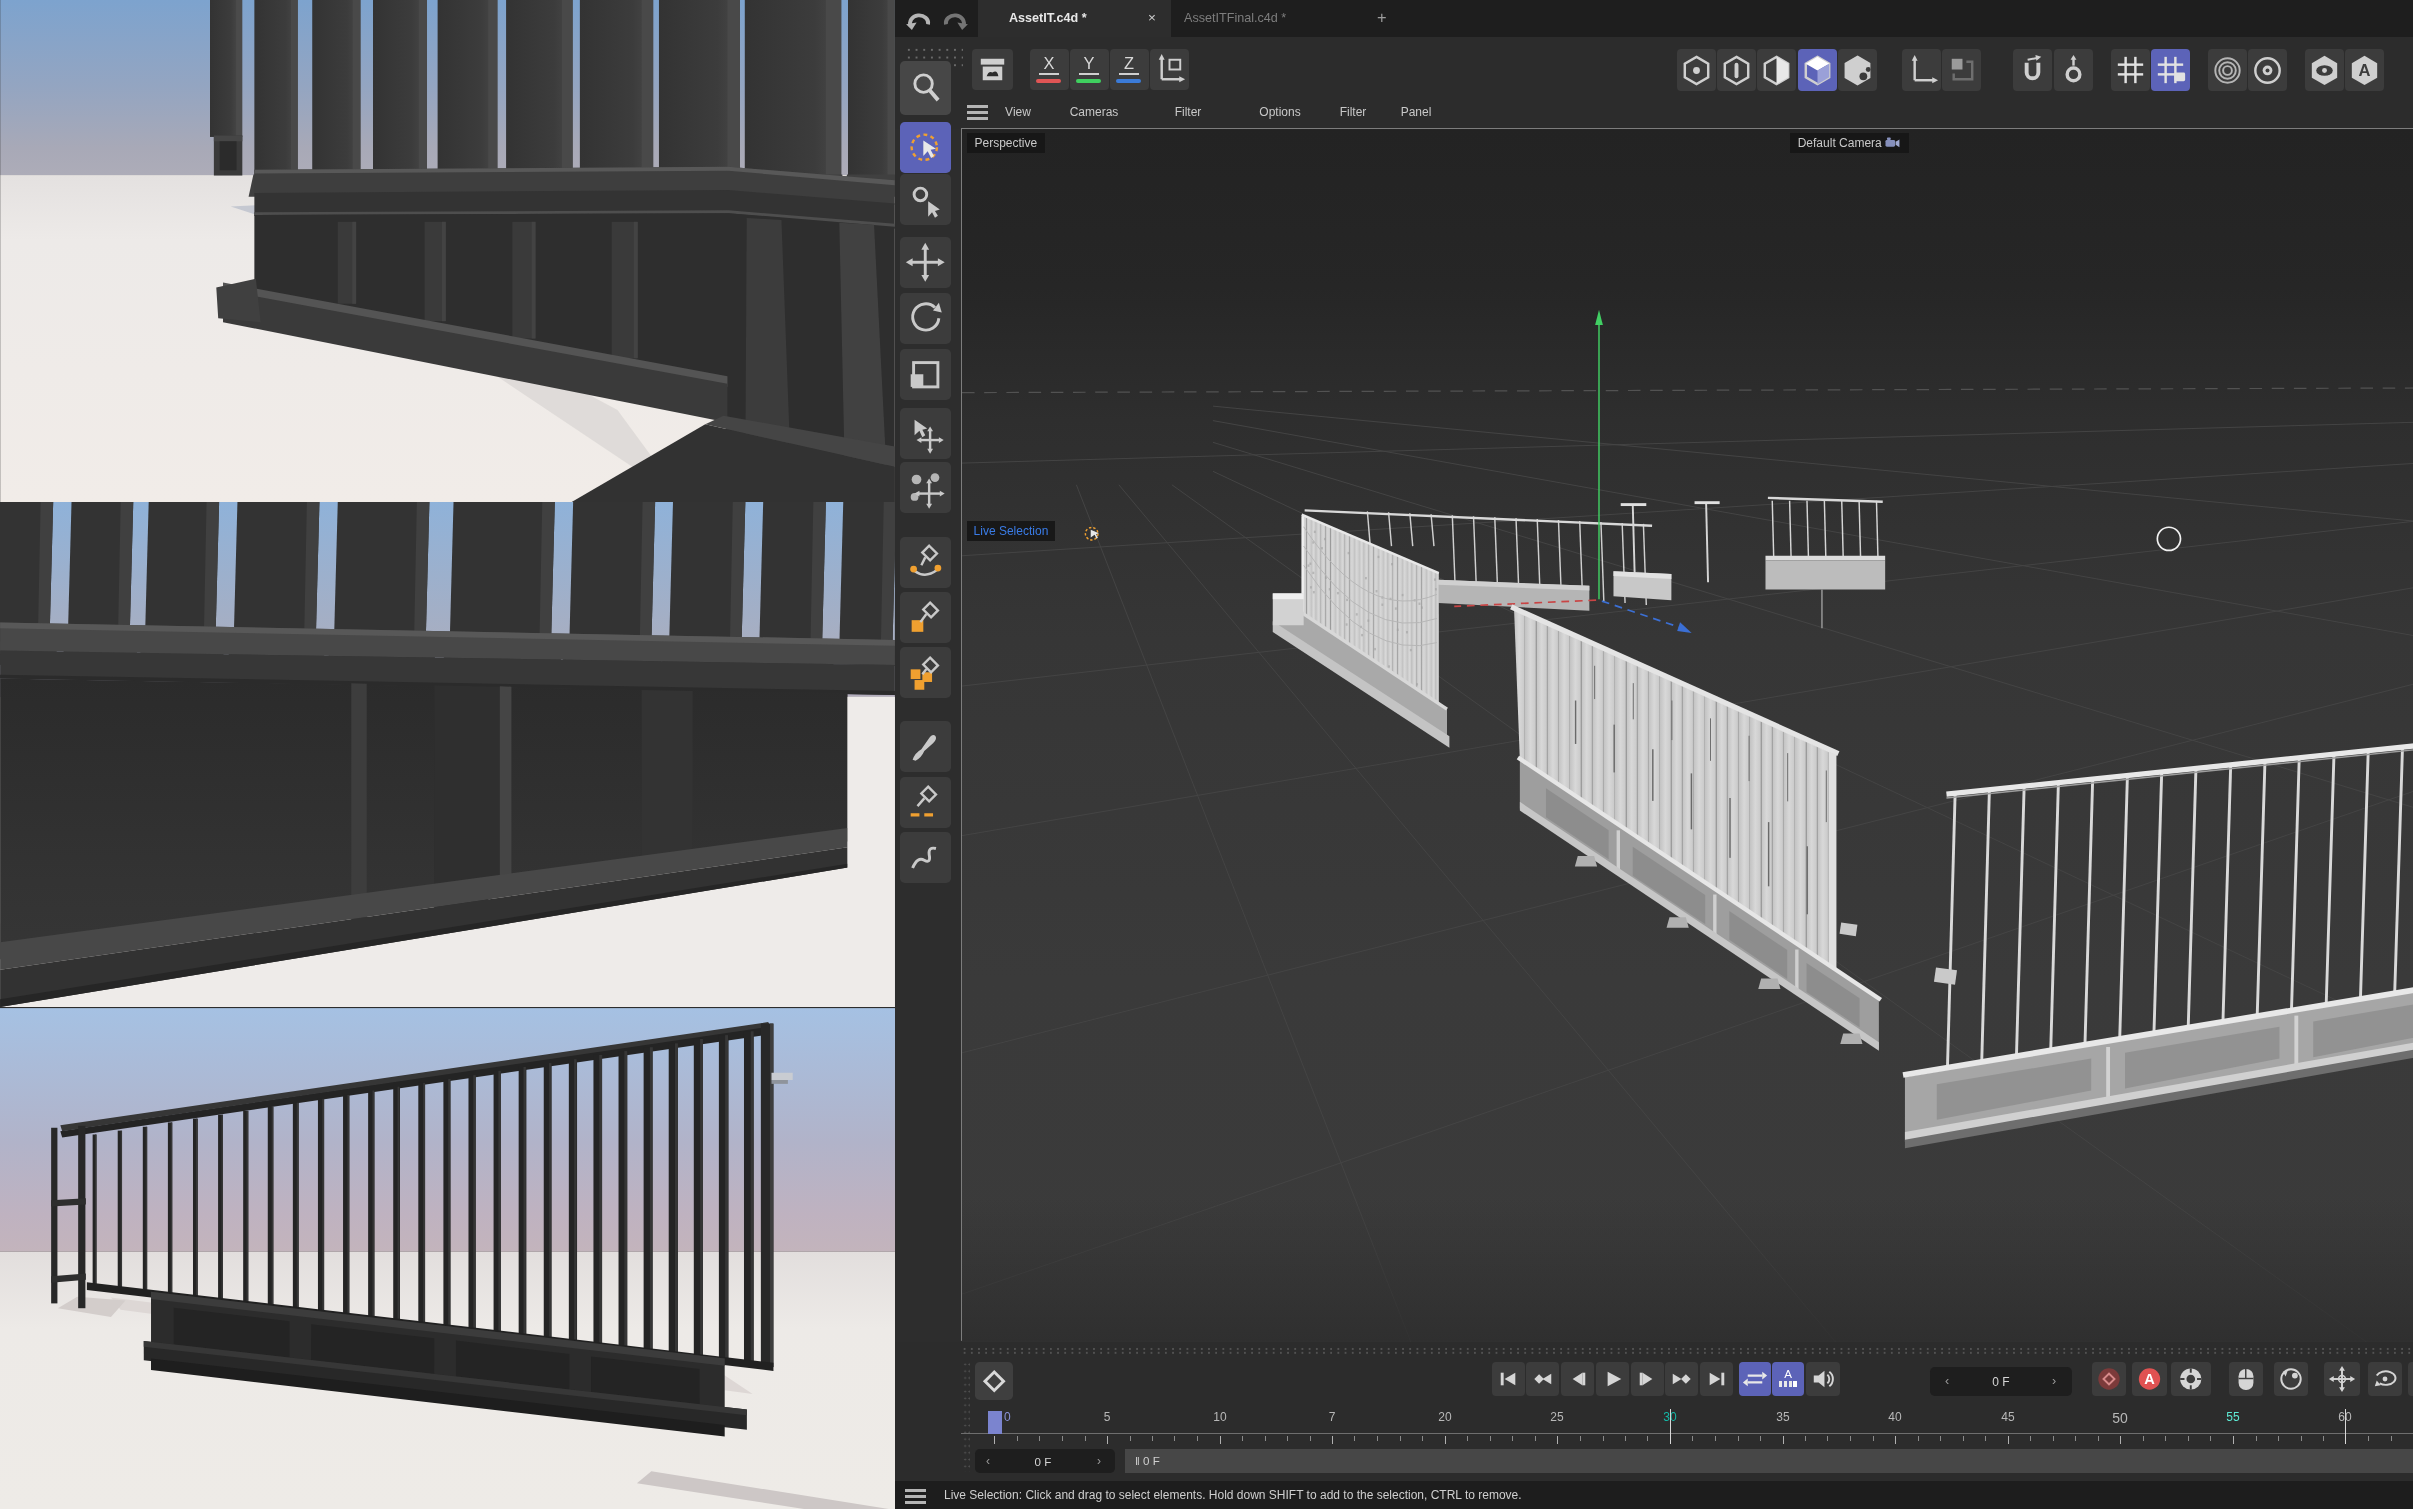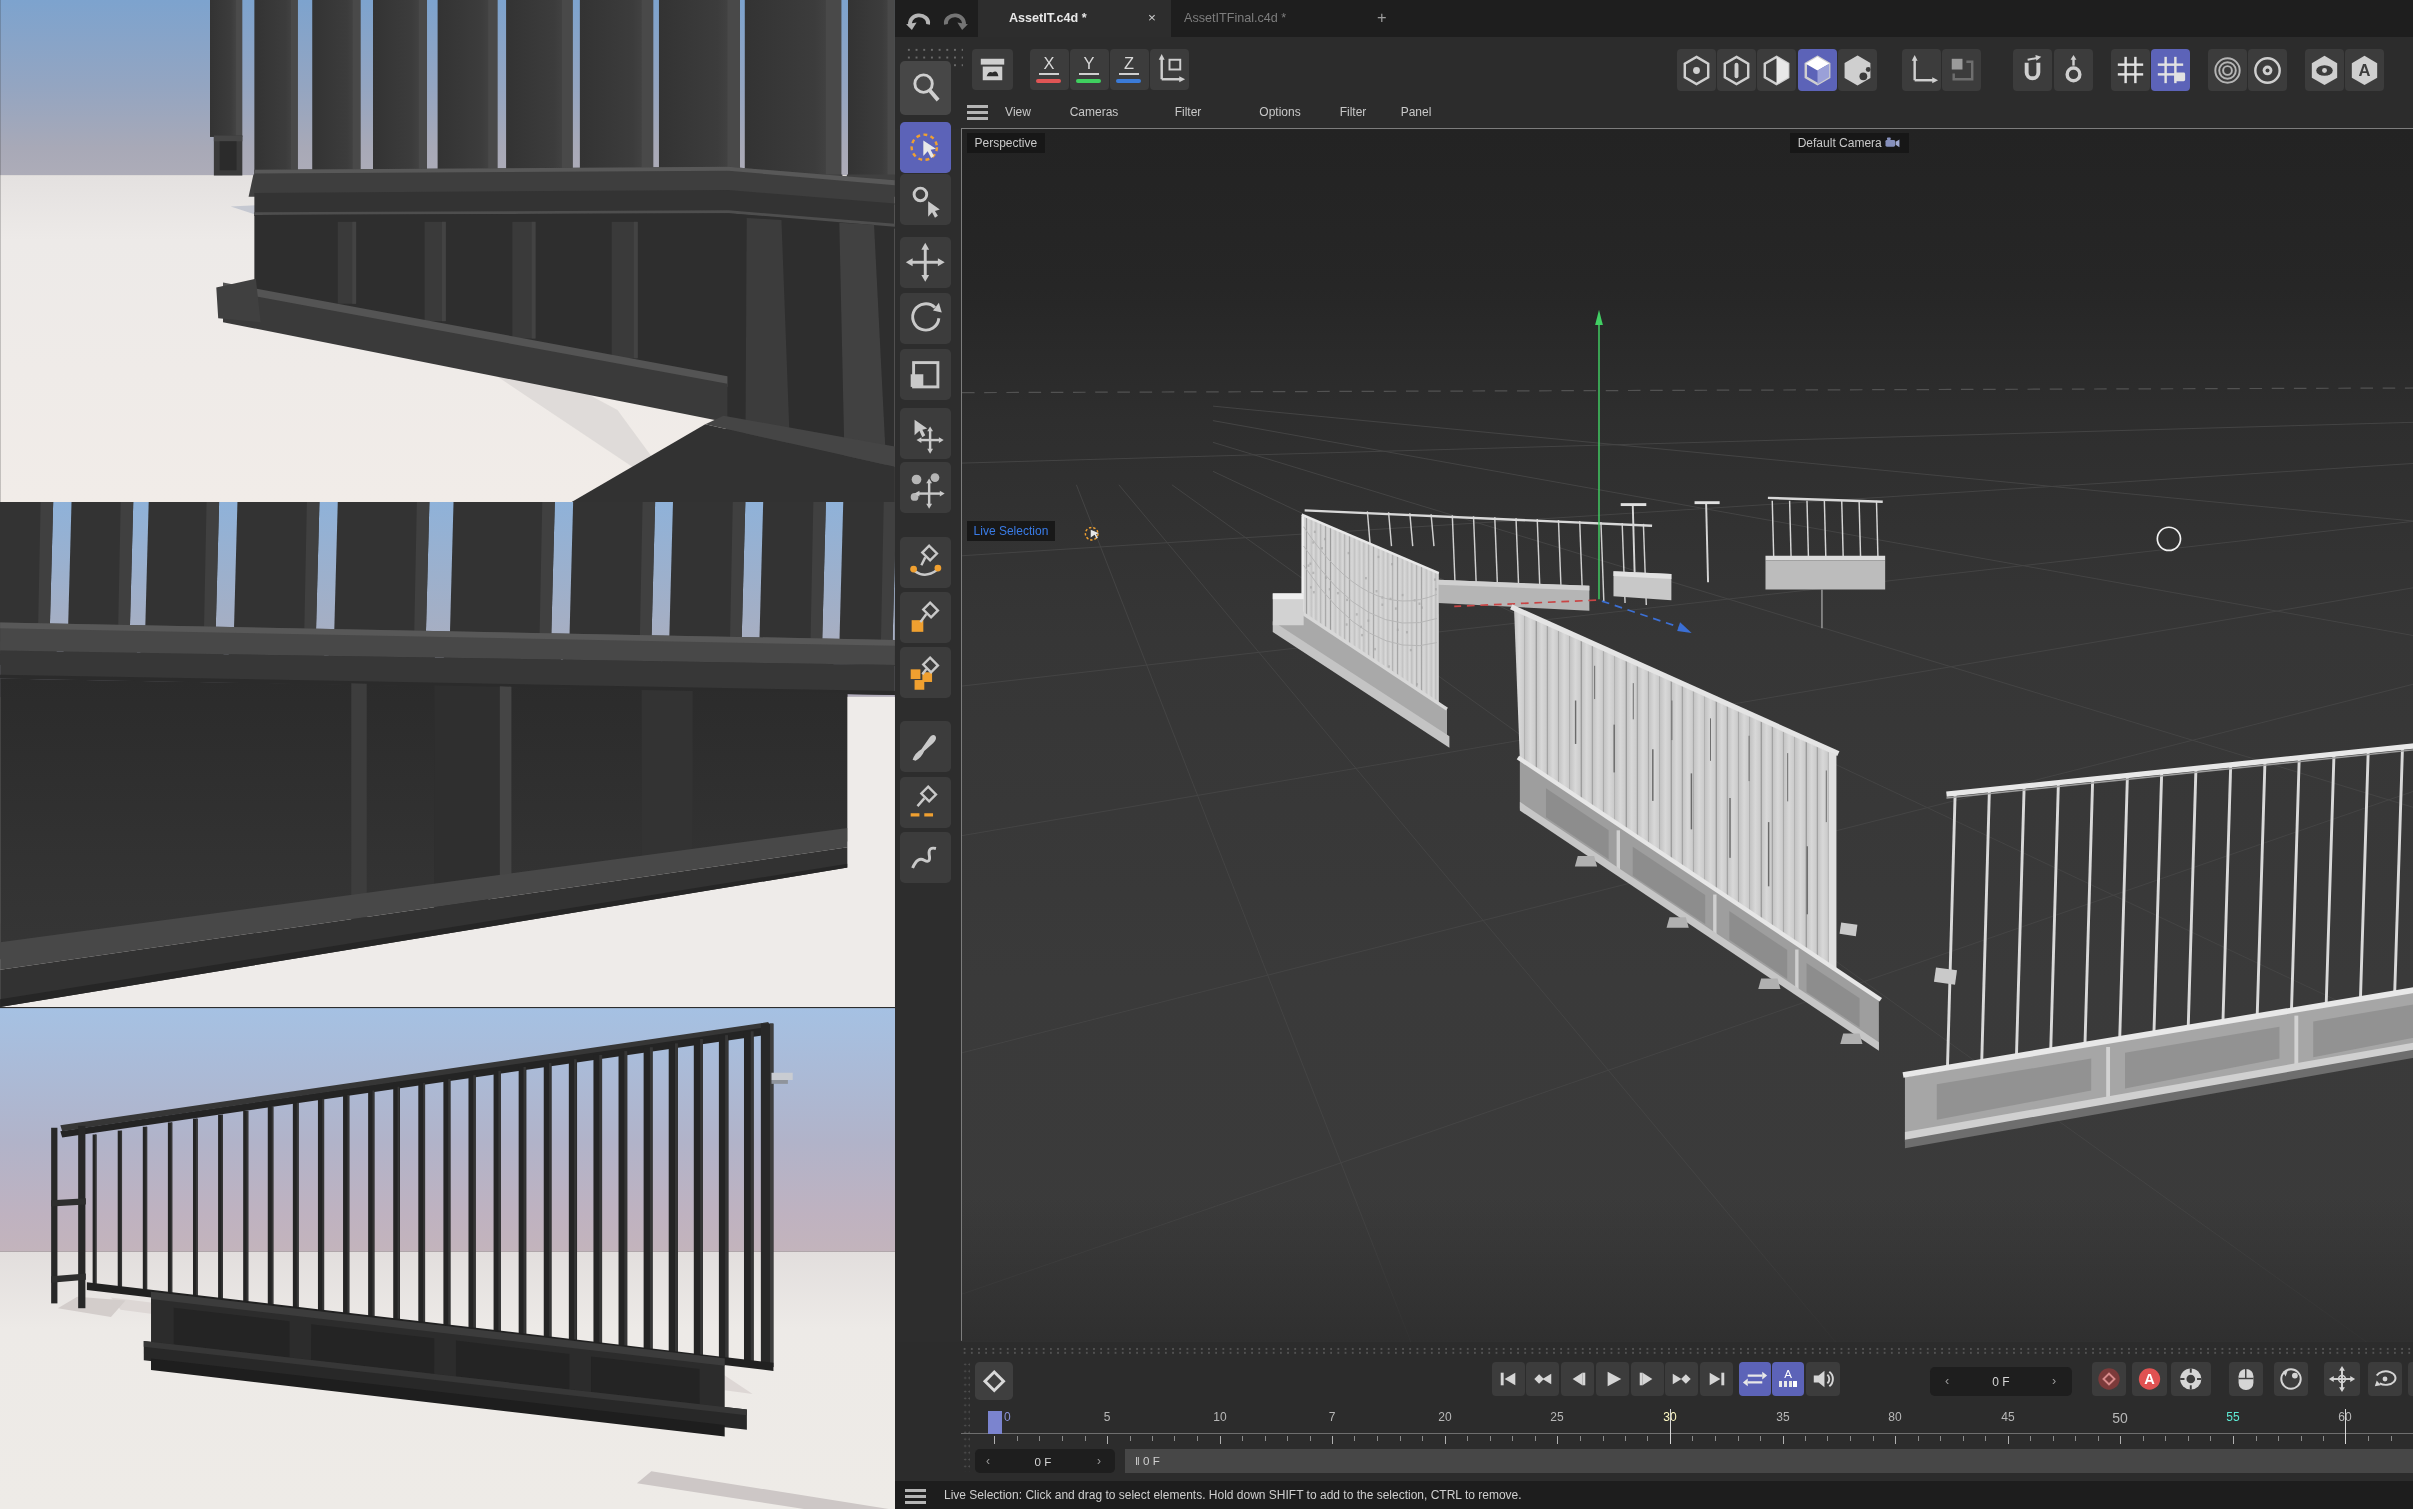--- a/index.html
+++ b/index.html
@@ -914,23 +914,23 @@
 <div class="abs" style="left:2323px;top:1436px;width:1px;height:4.8px;background:#8a8a8a"></div>
 <div class="abs" style="left:2345px;top:1436px;width:1px;height:7.7px;background:#b0b0b0"></div>
 <div class="abs" style="left:2368px;top:1436px;width:1px;height:4.8px;background:#8a8a8a"></div>
 <div class="abs" style="left:2391px;top:1436px;width:1px;height:4.8px;background:#8a8a8a"></div>
 <div class="abs" style="left:2413px;top:1436px;width:1px;height:4.8px;background:#8a8a8a"></div>
 <div class="lbl" style="left:1107px;top:1410px;transform:translateX(-50%);font-size:12px;color:#b8b8b8">5</div>
 <div class="lbl" style="left:1220px;top:1410px;transform:translateX(-50%);font-size:12px;color:#b8b8b8">10</div>
 <div class="lbl" style="left:1332px;top:1410px;transform:translateX(-50%);font-size:12px;color:#b8b8b8">7</div>
 <div class="lbl" style="left:1445px;top:1410px;transform:translateX(-50%);font-size:12px;color:#b8b8b8">20</div>
 <div class="lbl" style="left:1557px;top:1410px;transform:translateX(-50%);font-size:12px;color:#b8b8b8">25</div>
-<div class="lbl" style="left:1670px;top:1410px;transform:translateX(-50%);font-size:12px;color:#fef9c3">30</div>
+<div class="lbl" style="left:1670px;top:1410px;transform:translateX(-50%);font-size:12px;color:#14b8a6">30</div>
 <div class="lbl" style="left:1783px;top:1410px;transform:translateX(-50%);font-size:12px;color:#b8b8b8">35</div>
-<div class="lbl" style="left:1895px;top:1410px;transform:translateX(-50%);font-size:12px;color:#b8b8b8">80</div>
+<div class="lbl" style="left:1895px;top:1410px;transform:translateX(-50%);font-size:12px;color:#b8b8b8">40</div>
 <div class="lbl" style="left:2008px;top:1410px;transform:translateX(-50%);font-size:12px;color:#b8b8b8">45</div>
 <div class="lbl" style="left:2120px;top:1410px;transform:translateX(-50%);font-size:14px;color:#b8b8b8">50</div>
 <div class="lbl" style="left:2233px;top:1410px;transform:translateX(-50%);font-size:12px;color:#5eead4">55</div>
 <div class="lbl" style="left:2345px;top:1410px;transform:translateX(-50%);font-size:12px;color:#b8b8b8">60</div>
 <div class="abs" style="left:1670px;top:1409px;width:1px;height:35px;background:#d8d8d8"></div>
 <div class="abs" style="left:2345px;top:1409px;width:1px;height:35px;background:#d8d8d8"></div>
 <div class="abs" style="left:988px;top:1411px;width:13.5px;height:23px;background:#7b84cf"></div>
 <div class="lbl" style="left:1004px;top:1410px;font-size:12px;color:#8a93d8">0</div>
 <div class="abs" style="left:975px;top:1449px;width:140px;height:24px;background:#1e1e1e;border-radius:4.8px"></div>
 <div class="lbl" style="left:986px;top:1454px;color:#9a9a9a;font-size:12px">‹</div>

